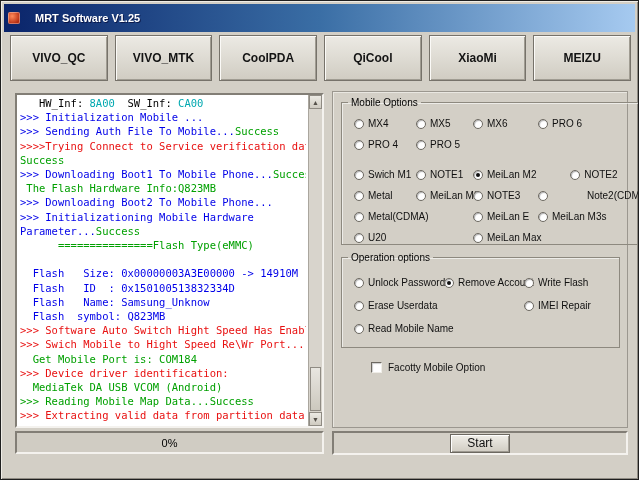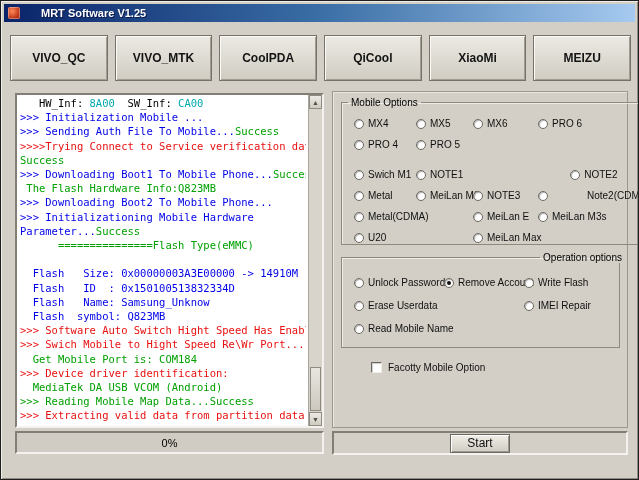--- a/index.html
+++ b/index.html
@@ -3,23 +3,23 @@
 <meta charset="utf-8">
 <style>
   * { margin:0; padding:0; box-sizing:border-box; }
   html,body { width:639px; height:480px; }
   body { font-family:"Liberation Sans",sans-serif; background:#888; }
 
   .window { position:relative; width:639px; height:480px; background:#d3cfc6;
     border:1px solid #1f1f1f;
     box-shadow: inset 1px 1px 0 #efede7, inset -1px -1px 0 #8f8b83; overflow:hidden; }
 
-  .titlebar { position:absolute; left:3px; top:3px; right:3px; height:18px;
+  .titlebar { position:absolute; left:3px; top:3px; right:3px; height:28px;
     background:linear-gradient(to right,#0a246a,#3a6ea5,#a6caf0);
-    display:flex; align-items:center; padding:0 4px; gap:21px; }
+    display:flex; align-items:center; padding:0 4px; gap:15px; }
   .app-icon { width:12px; height:12px; border-radius:2px;
     background: radial-gradient(circle at 35% 35%, #ff8a5a, #b52c10 72%);
     box-shadow: inset 0 0 0 1px rgba(255,255,255,.35); }
   .title-text { color:#fff; font-size:11px; font-weight:bold; text-shadow:1px 1px 0 rgba(0,0,40,.6); }
 
   .tabs { position:absolute; left:9px; top:34px; width:621px; height:46px; display:flex; gap:7px; }
   .tab-btn { flex:1; font-family:inherit; font-weight:bold; font-size:12px; color:#141414;
     background:linear-gradient(#eceae4,#d0ccc2); border:1px solid #76726a;
     box-shadow: inset 1px 1px 0 #fbfaf7, inset -1px -1px 0 #a09c92; cursor:default; }
 
@@ -43,21 +43,21 @@
   .progress { position:absolute; left:14px; top:430px; width:309px; height:23px;
     background:#d0ccc3; display:flex; align-items:center; justify-content:center;
     font-size:11px; color:#000; }
 
   .right-panel { position:absolute; left:331px; top:90px; width:296px; height:337px;
     border:1px solid #9b978f; box-shadow: inset 1px 1px 0 #e9e7e1; }
   fieldset.group { position:absolute; left:8px; border:1px solid #8d897f;
     box-shadow: inset 1px 1px 0 rgba(255,255,255,.6); }
   fieldset.group legend { font-size:10px; margin-left:6px; padding:0 3px; color:#000; }
   .group.mobile { top:5px; width:279px; height:148px; }
-  .group.ops { top:160px; width:279px; height:96px;text-align:right; }
+  .group.ops { top:160px; width:279px; height:96px; }
 
   .radio-grid { display:grid; }
   .mobile-grid { padding:5px 2px 0 12px; grid-template-columns:62px 57px 65px auto;
     grid-template-rows:21px 21px 9px 21px 21px 21px 21px; }
   .ops-grid { padding:8px 2px 0 12px; grid-template-columns:90px 80px auto;
     grid-template-rows:23px 23px 23px; }
   .radio-item { display:flex; align-items:center; gap:4px; font-size:10px; color:#101010;
     white-space:nowrap; cursor:default; }
   .radio { width:10px; height:10px; min-width:10px; border-radius:50%; background:#fff;
     border:1px solid #6c6860; box-shadow: inset 1px 1px 1px rgba(0,0,0,.3); position:relative; }
@@ -138,20 +138,24 @@
             <span>PRO 5</span>
           </label>
           <label class="radio-item" style="grid-area: 4 / 1;">
             <span class="radio"></span>
             <span>Swich M1</span>
           </label>
           <label class="radio-item" style="grid-area: 4 / 2;">
             <span class="radio"></span>
             <span>NOTE1</span>
           </label>
+          <label class="radio-item" style="grid-area: 4 / 3;">
+            <span class="radio on"></span>
+            <span>MeiLan M2</span>
+          </label>
           <label class="radio-item" style="grid-area: 4 / 4; justify-content: center;">
             <span class="radio"></span>
             <span>NOTE2</span>
           </label>
           <label class="radio-item" style="grid-area: 5 / 1;">
             <span class="radio"></span>
             <span>Metal</span>
           </label>
           <label class="radio-item" style="grid-area: 5 / 2;">
             <span class="radio"></span>

